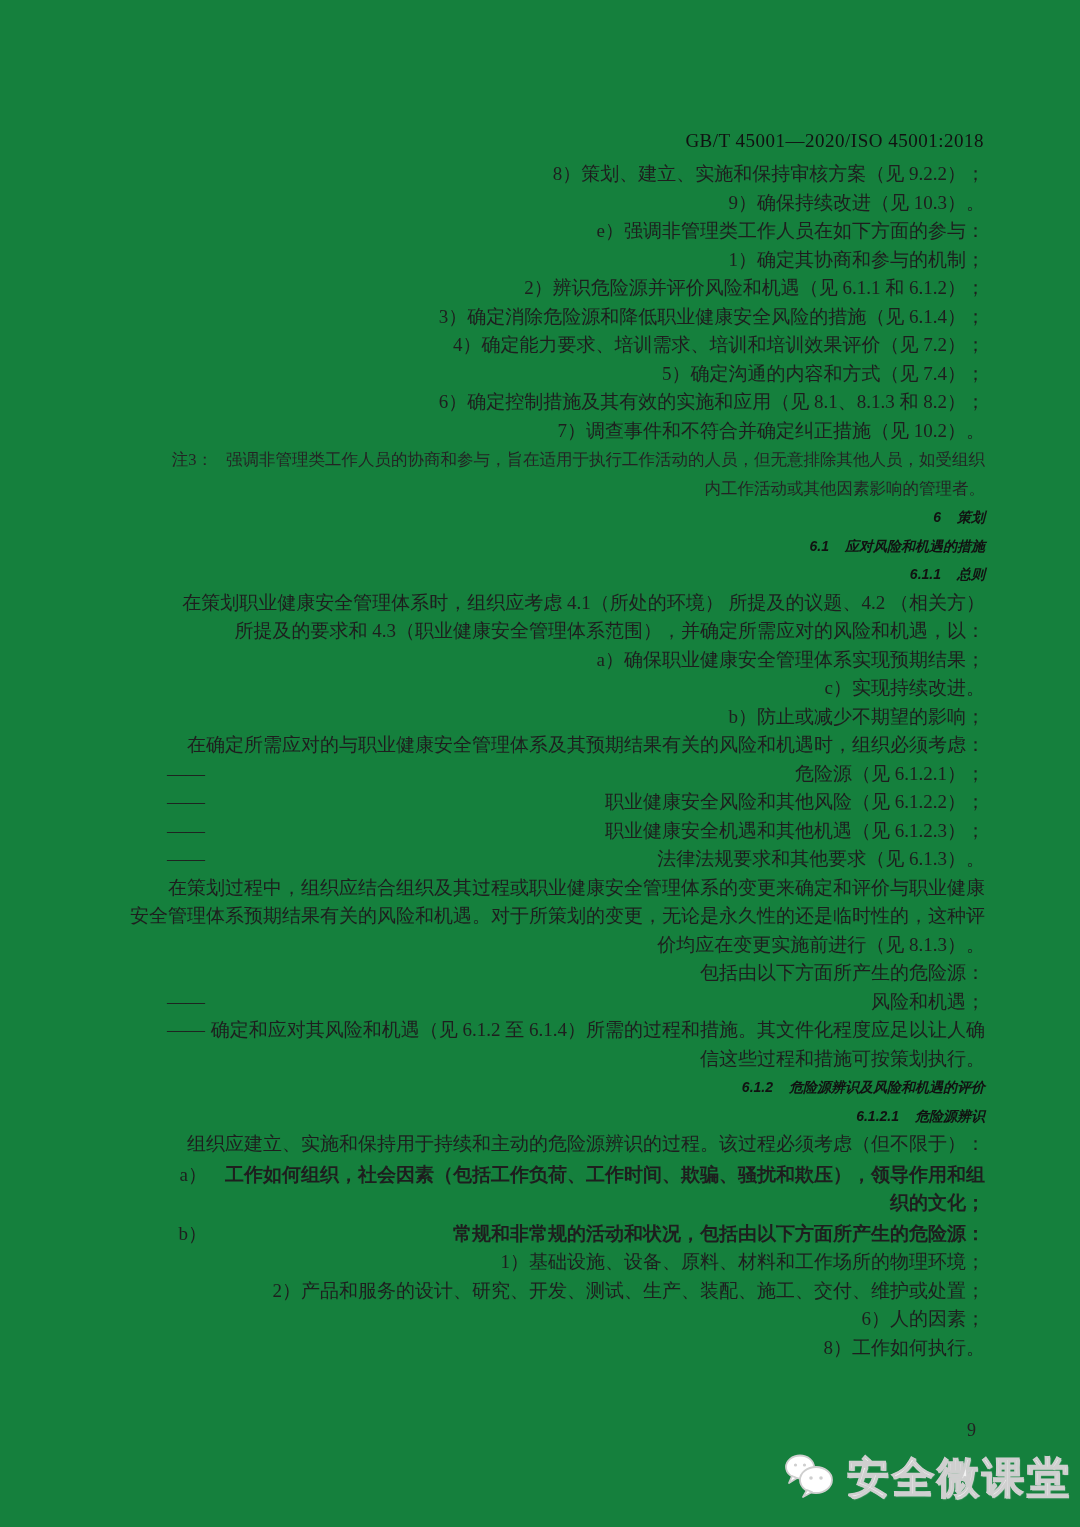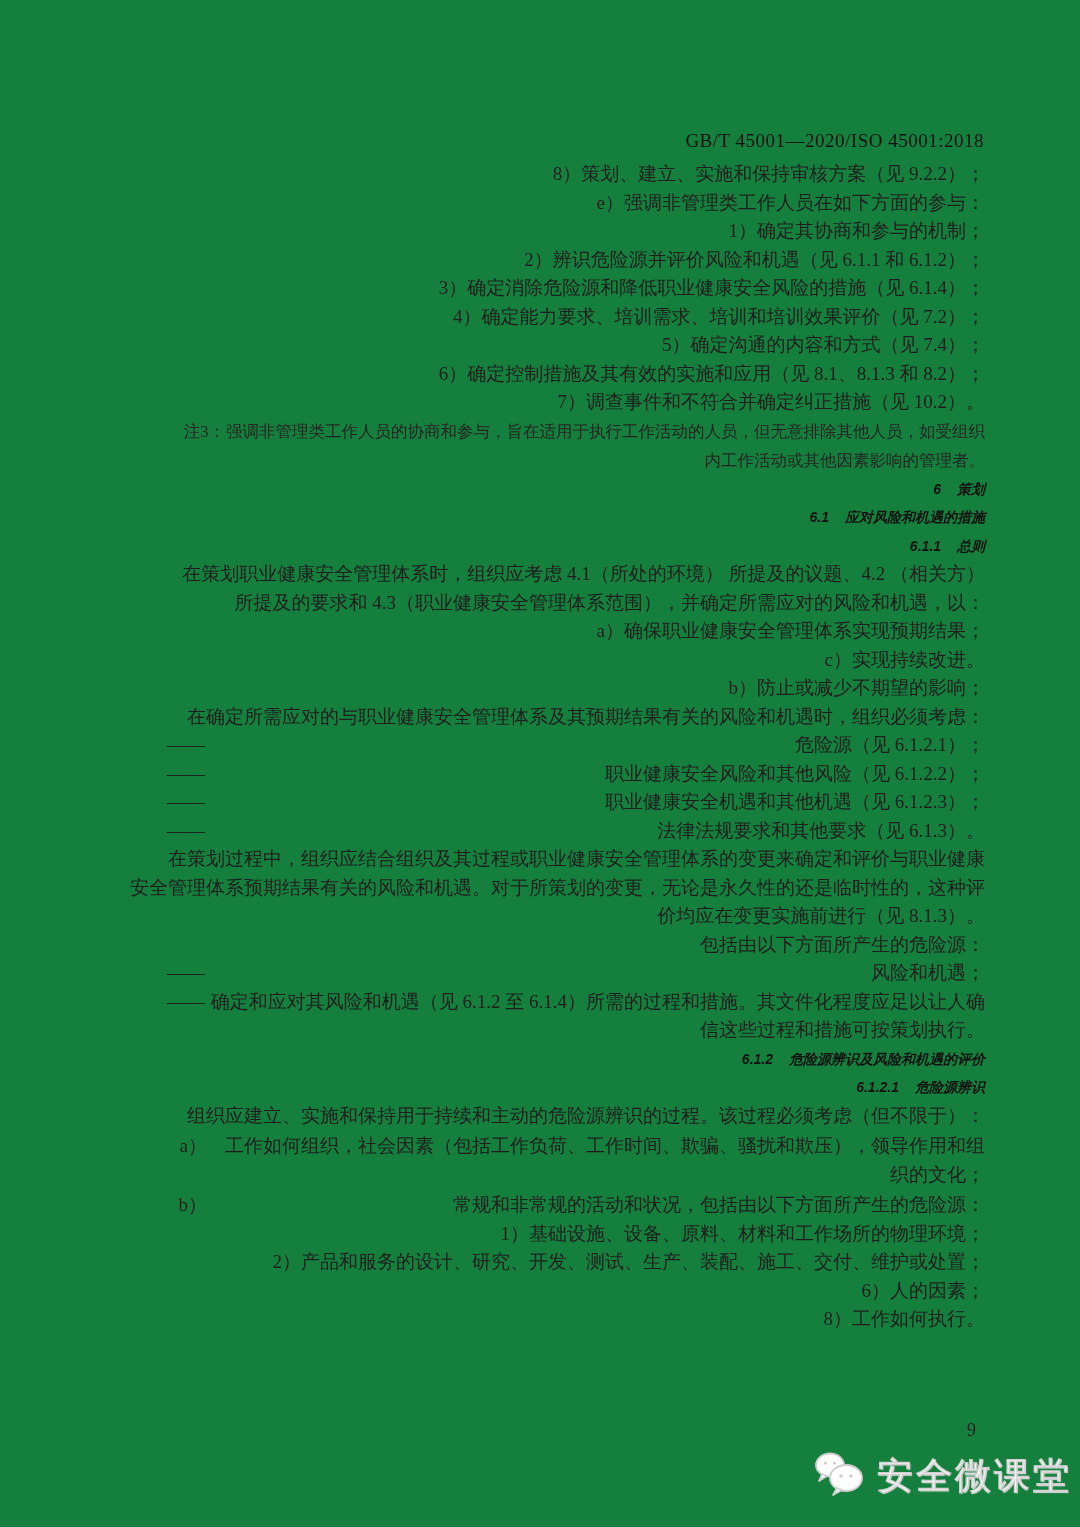--- a/index.html
+++ b/index.html
@@ -20,68 +20,70 @@
     font-size:19px;line-height:28.5px;text-align:right;
   }
   .content p{margin:0;padding:0;}
   
   .ind-l1{margin-left:64px;}          
   .ind-e{margin-left:38px;}           
   .ind-sub{margin-left:80px;}         
   .para{text-indent:2em;}             
   
   .note{
-    display:flex;margin-left:48px;
+    display:flex;margin-left:36px;
     font-size:16.5px;line-height:29px;color:#242424;
   }
   .note .nlabel{flex:none;width:50px;}
   .note .ntext{flex:1;}
   
   .dash-item{display:flex;margin-left:38px;}
   .dash-item .dash{flex:none;width:40px;}
   .dash-item .dtext{flex:1;}
   
   .hz{display:flex;margin-left:38px;margin-top:2px;}
   .hz .hlabel{flex:none;width:42px;}
-  .hz .htext{flex:1;}
+  .hz .htext{flex:1;font-weight:bold;}
   
   .hd{
     font-family:"Liberation Sans","DejaVu Sans",sans-serif;
     font-weight:bold;color:#111;
     font-size:14px;line-height:28.5px;margin:0;font-style:italic;
   }
   .hd .hnum{margin-right:16px;}
   .hd-gap{margin-top:4px;}
   
   .pageno{
     position:absolute;top:1420px;right:104px;
     font-size:18px;color:#222;
   }
   .watermark{
     position:absolute;top:1450px;right:8px;
     display:flex;align-items:center;gap:8px;
   }
   .watermark .wm-text{
     font-family:"Liberation Sans","DejaVu Sans",sans-serif;
-    font-size:36px;letter-spacing:3px;
+    font-size:42px;letter-spacing:3px;
     color:#f2f2f2;
     -webkit-text-stroke:1.2px #cfcfcf;
     text-shadow:1px 1px 1px #dcdcdc;
+    font-weight:bold;
   }
 </style>
 </head>
 <body>
 
 <div class="page">
 
   <div class="header-ref">GB/T 45001—2020/ISO 45001:2018</div>
 
   <div class="content">
 
     <p class="ind-l1">8）策划、建立、实施和保持审核方案（见 9.2.2）；</p>
+    <p class="ind-l1">9）确保持续改进（见 10.3）。</p>
 
     <p class="ind-e">e）强调非管理类工作人员在如下方面的参与：</p>
 
     <p class="ind-l1">1）确定其协商和参与的机制；</p>
     <p class="ind-l1">2）辨识危险源并评价风险和机遇（见 6.1.1 和 6.1.2）；</p>
     <p class="ind-l1">3）确定消除危险源和降低职业健康安全风险的措施（见 6.1.4）；</p>
     <p class="ind-l1">4）确定能力要求、培训需求、培训和培训效果评价（见 7.2）；</p>
     <p class="ind-l1">5）确定沟通的内容和方式（见 7.4）；</p>
     <p class="ind-l1">6）确定控制措施及其有效的实施和应用（见 8.1、8.1.3 和 8.2）；</p>
     <p class="ind-l1">7）调查事件和不符合并确定纠正措施（见 10.2）。</p>

